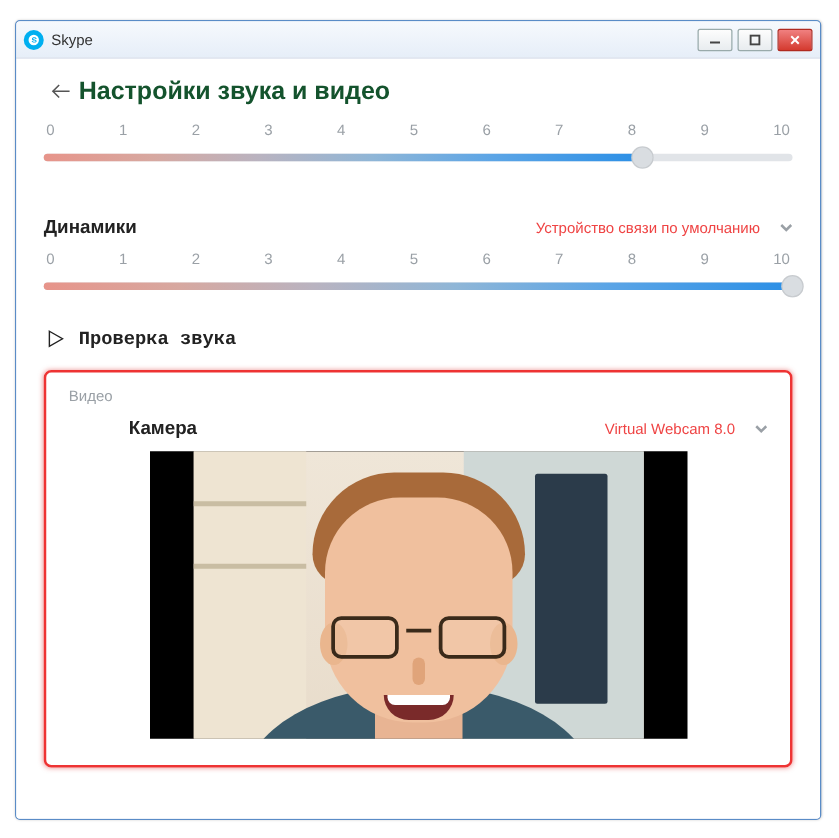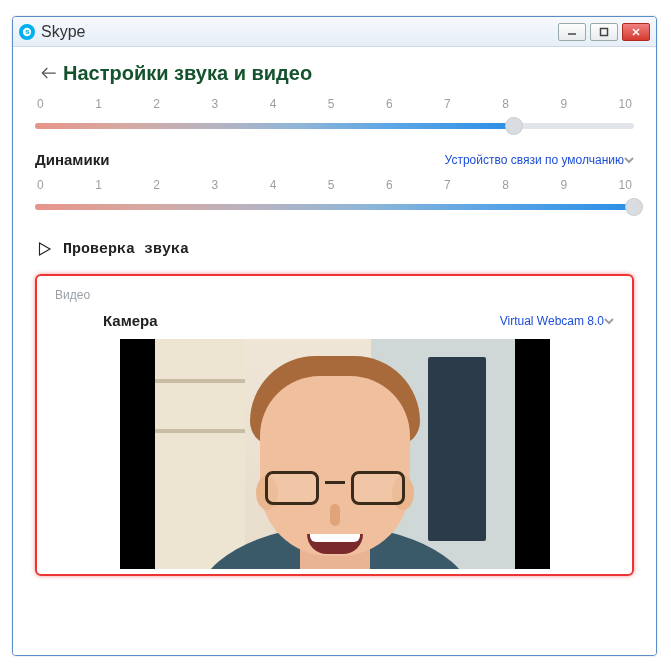--- a/index.html
+++ b/index.html
@@ -31,21 +31,21 @@
     padding: 0 6px;
   }
   .title-icon {
     width: 16px; height: 16px;
     border-radius: 50%;
     background: #00aff0;
     display: flex; align-items: center; justify-content: center;
     margin-right: 6px;
   }
   .title-icon svg { width: 10px; height: 10px; fill: #fff; }
-  .title-text { font-size: 16px; color: #333; }
+  .title-text { font-size: 12px; color: #333; }
   .win-controls { margin-left: auto; display: flex; gap: 4px; }
   .win-btn {
     width: 28px; height: 18px;
     border: 1px solid #9aa; border-radius: 2px;
     background: linear-gradient(#fdfdfd,#e8ecef);
     display: flex; align-items: center; justify-content: center;
     font-size: 10px;
   }
   .win-btn.close {
     background: linear-gradient(#f08080,#d43a2f);
@@ -72,34 +72,34 @@
   }
   .track-fill {
     position:absolute; left:0; top:10px; height:6px; border-radius:3px;
     background: linear-gradient(90deg, #e7948a 0%, #d7a8a0 18%, #b9b3c0 36%, #8fb6d7 55%, #5ca5e6 75%, #2b8fe6 100%);
   }
   .thumb {
     position:absolute; top:4px; width:18px; height:18px; border-radius:50%;
     background:#d9dde1; box-shadow: inset 0 0 0 1px rgba(0,0,0,0.08);
     transform: translateX(-50%);
   }
-  .section-row { display:flex; align-items:center; justify-content:space-between; margin-top:14px;}
+  .section-row { display:flex; align-items:center; justify-content:space-between; margin-top:36px;}
   .section-label { font-size:15px; font-weight:600; color:#222;}
-  .dropdown { font-size:12px; color:#1d4ed8; cursor:pointer; display:flex; align-items:center; gap:0;}
+  .dropdown { font-size:12px; color:#ef4444; cursor:pointer; display:flex; align-items:center; gap:16px;}
   .dropdown svg { width:10px; height:10px; stroke:#9aa0a6; fill:none; stroke-width:2;}
   .test-sound { display:flex; align-items:center; gap:10px; margin-top:22px; cursor:pointer;}
   .test-sound .play { width:18px; height:18px; }
   .test-sound .play svg { width:18px; height:18px; stroke:#222; fill:none; stroke-width:1.5;}
   .test-sound-label { font-size:15px; font-weight:600; color:#222;font-family:Liberation Mono, monospace;}
   
   .video-box {
     margin-top: 16px;
     border: 2px solid #e33;
     border-radius: 6px;
-    padding: 12px 18px 5px 18px;
+    padding: 12px 18px 21px 18px;
     box-shadow: 0 0 4px rgba(220,40,40,0.5);
   }
   .video-heading { font-size:12px; color:#9aa0a6; margin-bottom:10px;}
   .camera-row { display:flex; justify-content:space-between; align-items:center; margin-bottom:10px;}
   .camera-label { font-size:15px; font-weight:600; color:#222;margin-left:48px;}
   .preview {
     width: 430px; height: 230px; margin: 0 auto;
     background:#000; position:relative; overflow:hidden;
   }
   .preview .scene {

